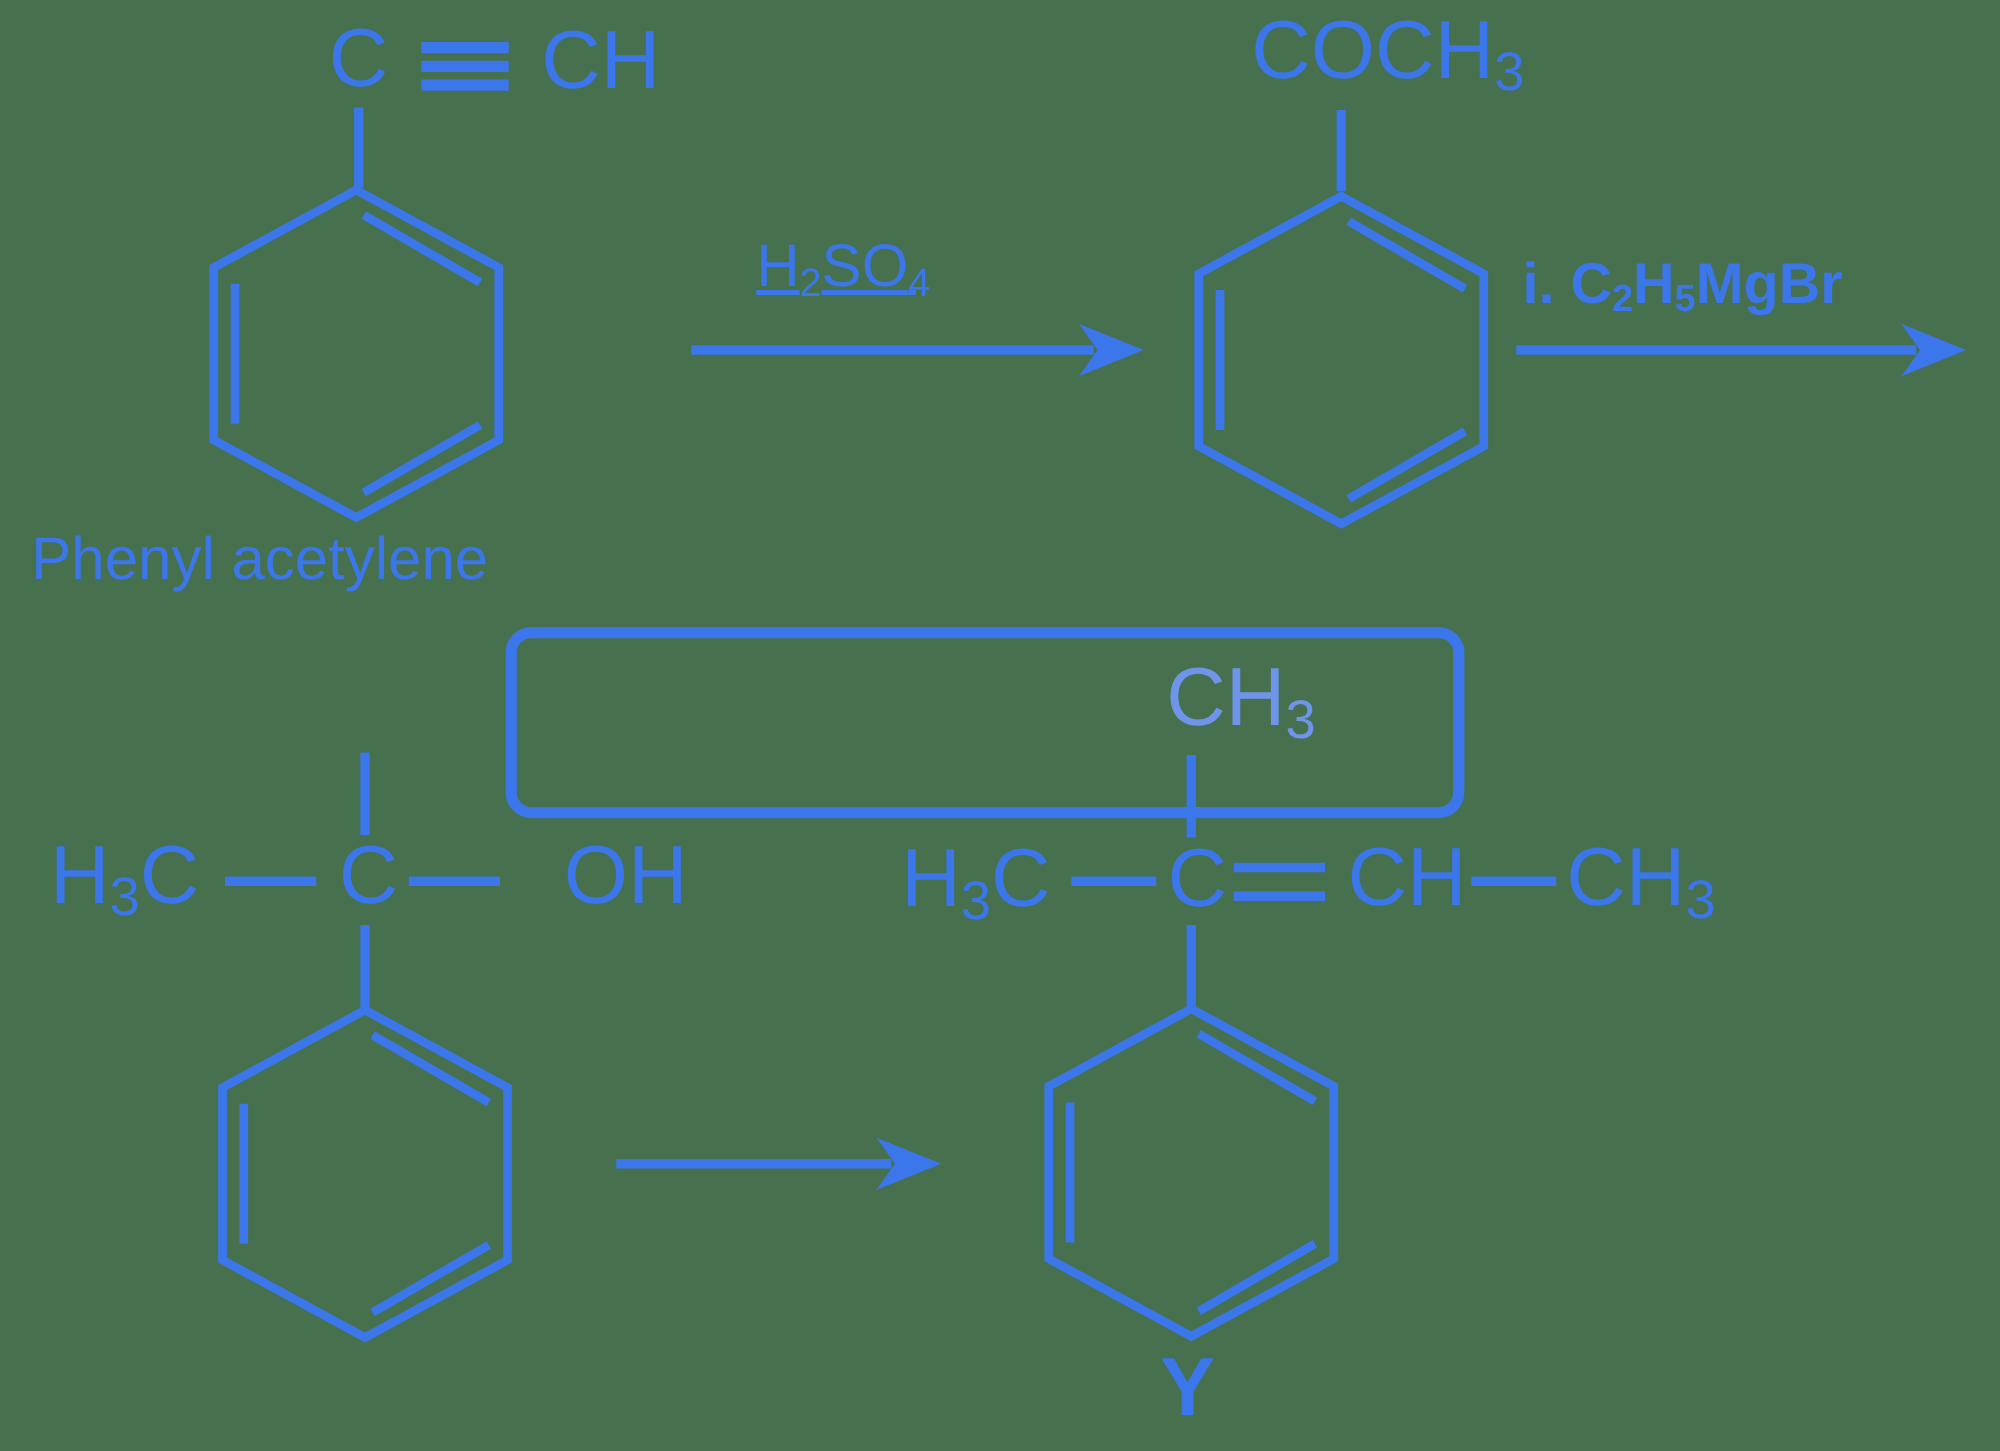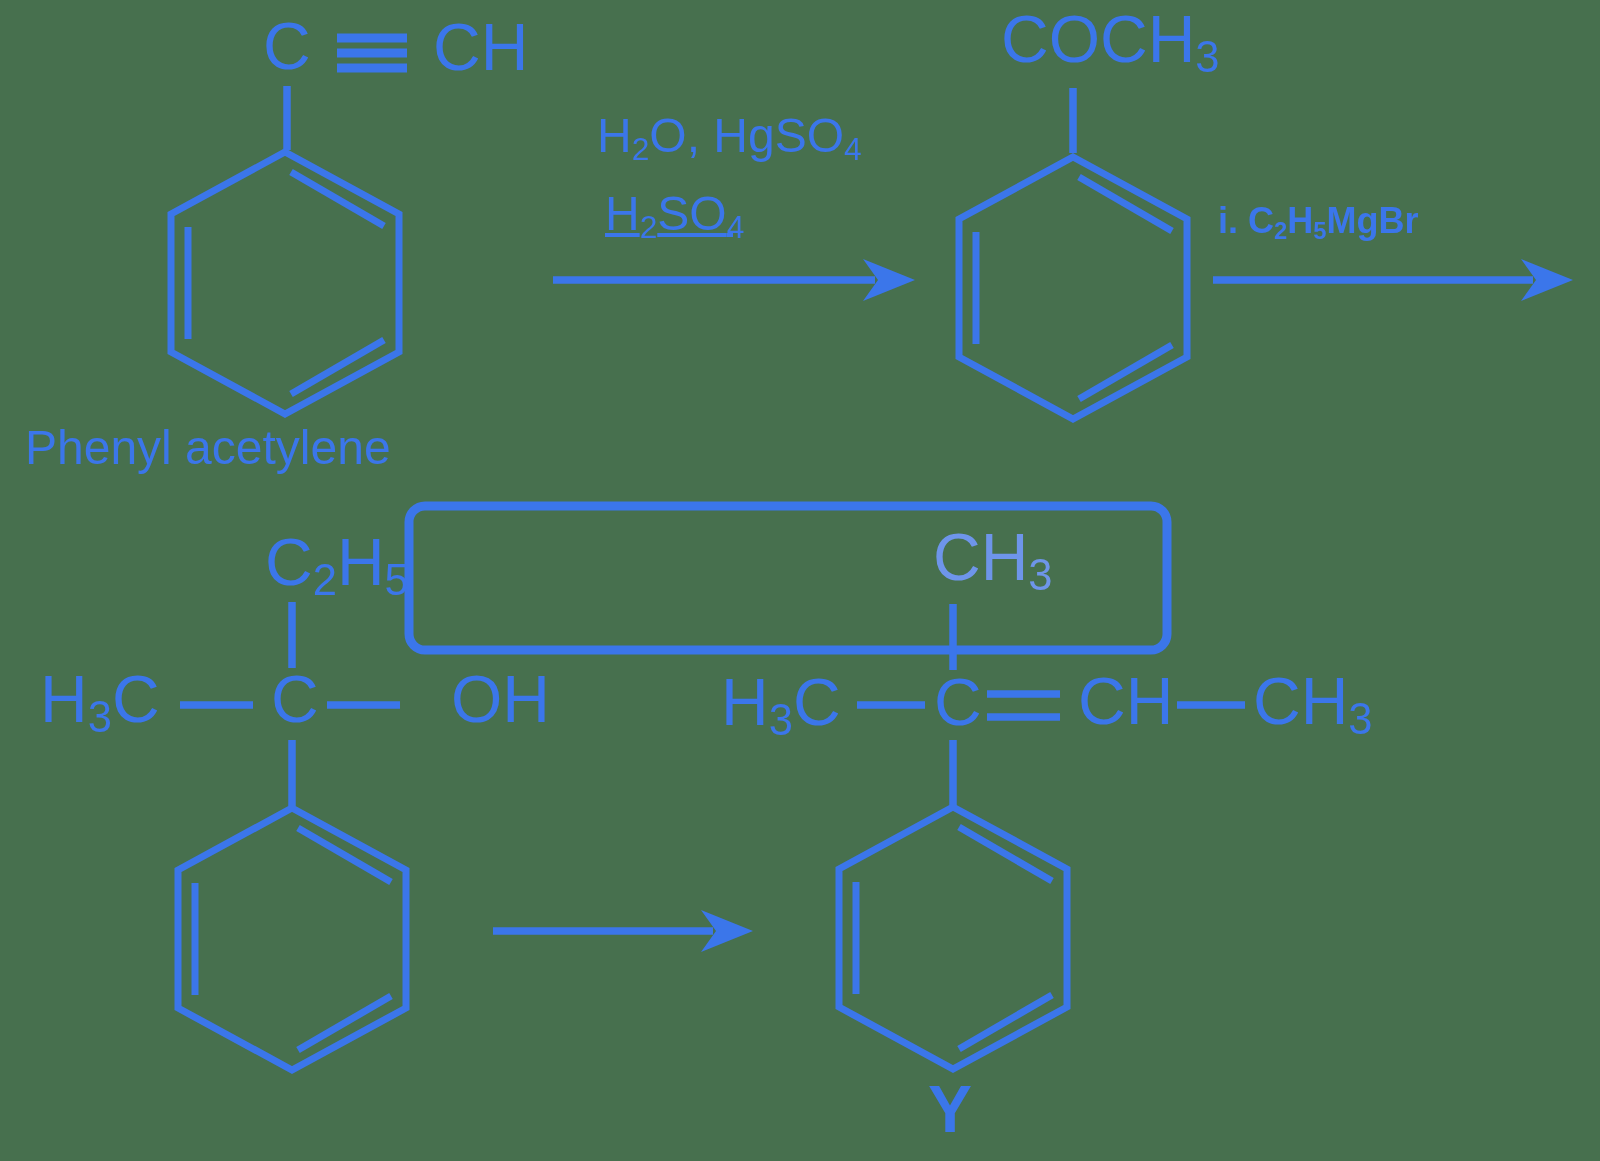--- a/index.html
+++ b/index.html
@@ -29,21 +29,21 @@
   .txt sub {
     font-size: 0.66em;
     line-height: 1;
     vertical-align: baseline;
     position: relative;
     top: 0.24em;
   }
   .f66 { font-size: 66px; }
   .f68 { font-size: 48px; }
   .f48 { font-size: 48px; }
-  .f46 { font-size: 36px; }
+  .f46 { font-size: 46px; }
   .bold { font-weight: bold; }
   .faded { color: var(--faded); }
   .watermark-text {
     position: absolute;
     font-family: "Liberation Serif", "DejaVu Serif", serif;
     font-weight: bold;
     font-size: 80px;
     letter-spacing: 1px;
     line-height: 1;
     color: var(--wm);
@@ -107,28 +107,26 @@
     <g>
       <line class="bond" x1="493" y1="931" x2="713" y2="931"></line>
       <path class="head" d="M753 931 L701 910 L716 931 L701 952 Z"></path>
     </g>
   </svg>
 
   <div class="txt f66" style="left:263px; top:13px;">C</div>
   <div class="txt f66" style="left:433px; top:14px;">CH</div>
   <div class="txt f68" style="left:25px; top:424px;">Phenyl acetylene</div>
 
-  <div class="txt f48" style="left:597px; top:112px;">H<sub>2</sub>O, HgSO<sub>4</sub></div>
   <div class="txt f48" style="left:605px; top:190px;text-decoration:underline;">H<sub>2</sub>SO<sub>4</sub></div>
 
   <div class="txt f66" style="left:1001px; top:6px;text-align:right;">COCH<sub>3</sub></div>
 
   <div class="txt f46 bold" style="left:1218px; top:203px;">i. C<sub>2</sub>H<sub>5</sub>MgBr</div>
 
-  <div class="txt f66" style="left:265px; top:529px;">C<sub>2</sub>H<sub>5</sub></div>
   <div class="txt f66" style="left:40px; top:666px;">H<sub>3</sub>C</div>
   <div class="txt f66" style="left:271px; top:666px;">C</div>
   <div class="txt f66" style="left:419px; top:666px;margin-left:32px;">OH</div>
 
   <div class="txt f66 faded" style="left:933px; top:524px;">CH<sub>3</sub></div>
   <div class="txt f66" style="left:721px; top:669px;">H<sub>3</sub>C</div>
   <div class="txt f66" style="left:934px; top:669px;">C</div>
   <div class="txt f66" style="left:1078px; top:668px;">CH</div>
   <div class="txt f66" style="left:1253px; top:668px;">CH<sub>3</sub></div>
   <div class="txt f66 bold" style="left:928px; top:1076px;">Y</div>

